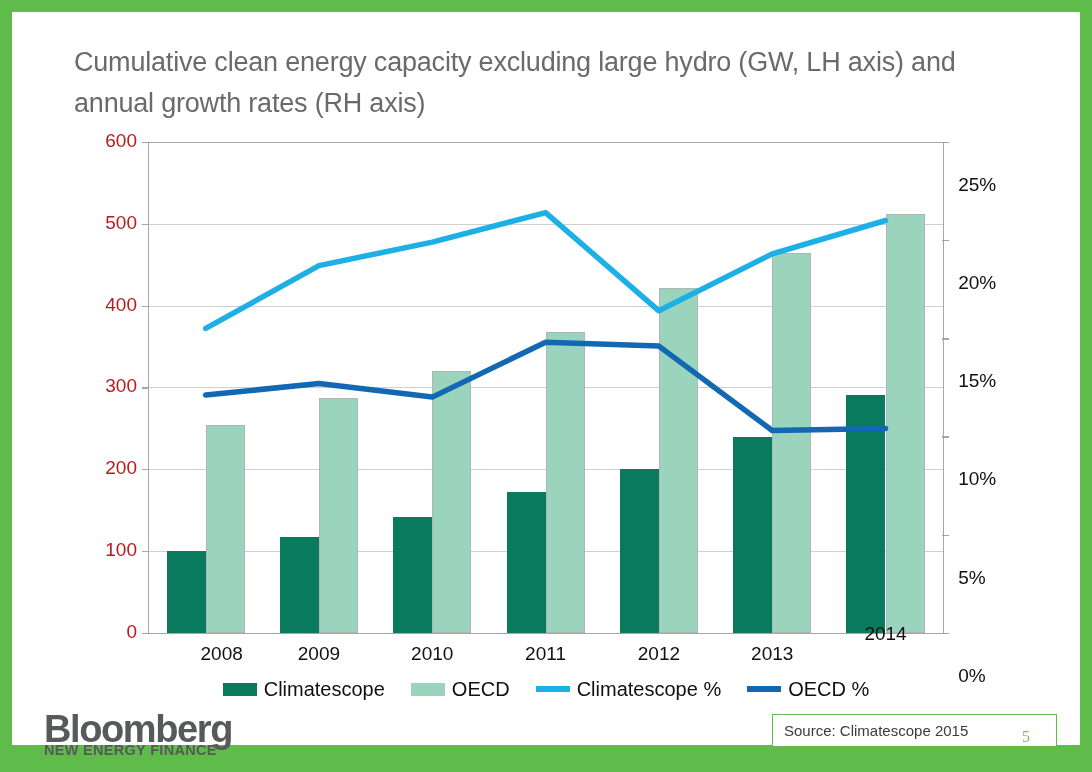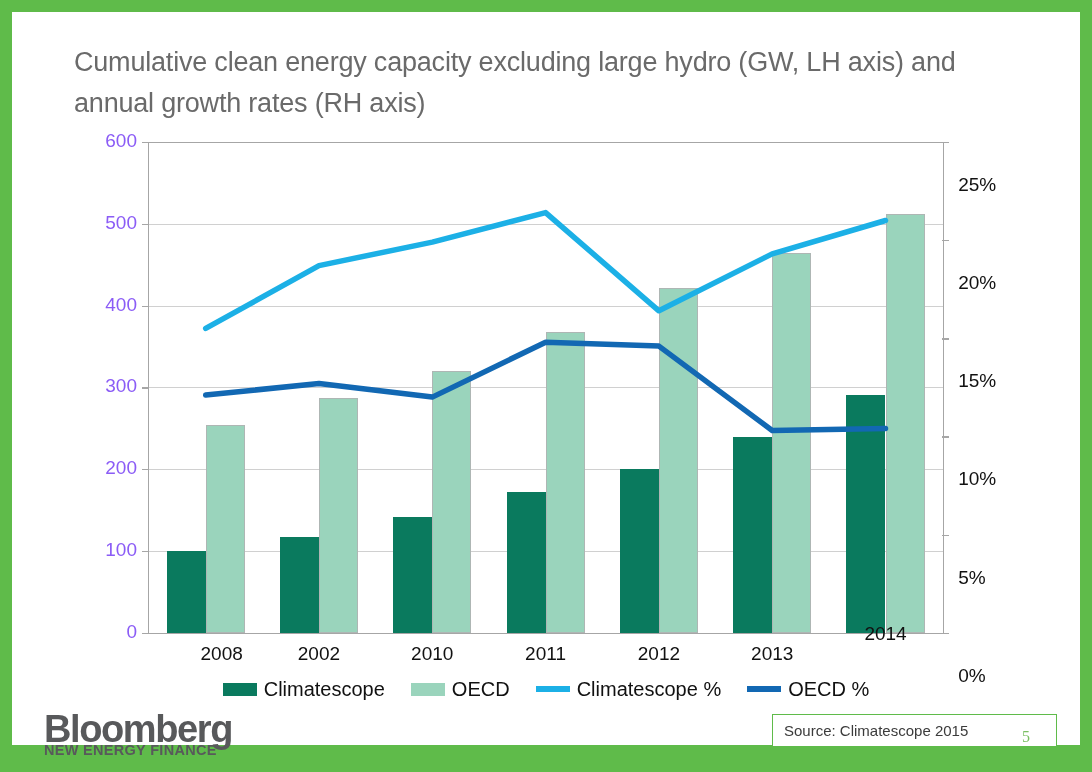--- a/index.html
+++ b/index.html
@@ -29,21 +29,21 @@
     position:absolute;left:136px;top:130px;width:796px;height:492px;
     border-left:1.4px solid #a6a6a6;
     border-bottom:1.4px solid #a6a6a6;
     border-right:1.4px solid #a6a6a6;
     box-sizing:border-box;
     background:#fff;
   }
   .gridline{position:absolute;left:0;width:100%;height:1px;background:#d0d0d0;}
   .ylab-l{
     position:absolute;width:62px;text-align:right;
-    font-size:19px;color:#8b5cf6;
+    font-size:19px;color:#b91c1c;
   }
   .ylab-r{
     position:absolute;width:70px;text-align:left;
     font-size:19px;color:#111;margin-top:44px;
   }
   .tick-l{position:absolute;width:7px;height:1.4px;background:#a6a6a6;}
   .tick-r{position:absolute;width:7px;height:1.4px;background:#a6a6a6;}
   .bar{position:absolute;bottom:0;border:1px solid #b7b7b7;box-sizing:border-box;}
   .bar.cs{background:#0a7a5e;border-color:#0a7a5e;}
   .bar.oecd{background:#9ad4bc;border-color:#aeb6b4;}
@@ -135,21 +135,21 @@
         <div class="tick-r" style="left: 793.2px; top: 196.2px;"></div>
         <div class="ylab-r" style="left: 809.2px; top: 86.1px;">20%</div>
         <div class="tick-r" style="left: 793.2px; top: 98.1px;"></div>
         <div class="ylab-r" style="left: 809.2px; top: -12px;">25%</div>
         <div class="tick-r" style="left: 793.2px; top: 0px;"></div>
         <div class="bar cs" style="left: 17.6px; width: 39.1px; height: 81.8px; background: rgb(10, 122, 94); border-color: rgb(10, 122, 94);"></div>
         <div class="bar oecd" style="left: 56.7px; width: 39.1px; height: 208.5px; background: rgb(154, 212, 188);"></div>
         <div class="xlab" style="left: 16px; width: 113.3px; top: 500.6px;">2008</div>
         <div class="bar cs" style="left: 130.9px; width: 39.1px; height: 96.5px; background: rgb(10, 122, 94); border-color: rgb(10, 122, 94);"></div>
         <div class="bar oecd" style="left: 170px; width: 39.1px; height: 234.7px; background: rgb(154, 212, 188);"></div>
-        <div class="xlab" style="left: 113.3px; width: 113.3px; top: 500.6px;">2002</div>
+        <div class="xlab" style="left: 113.3px; width: 113.3px; top: 500.6px;">2009</div>
         <div class="bar cs" style="left: 244.2px; width: 39.1px; height: 116.1px; background: rgb(10, 122, 94); border-color: rgb(10, 122, 94);"></div>
         <div class="bar oecd" style="left: 283.3px; width: 39.1px; height: 262.5px; background: rgb(154, 212, 188);"></div>
         <div class="xlab" style="left: 226.6px; width: 113.3px; top: 500.6px;">2010</div>
         <div class="bar cs" style="left: 357.5px; width: 39.1px; height: 141.5px; background: rgb(10, 122, 94); border-color: rgb(10, 122, 94);"></div>
         <div class="bar oecd" style="left: 396.6px; width: 39.1px; height: 300.9px; background: rgb(154, 212, 188);"></div>
         <div class="xlab" style="left: 339.9px; width: 113.3px; top: 500.6px;">2011</div>
         <div class="bar cs" style="left: 470.8px; width: 39.1px; height: 164.4px; background: rgb(10, 122, 94); border-color: rgb(10, 122, 94);"></div>
         <div class="bar oecd" style="left: 509.9px; width: 39.1px; height: 345.1px; background: rgb(154, 212, 188);"></div>
         <div class="xlab" style="left: 453.3px; width: 113.3px; top: 500.6px;">2012</div>
         <div class="bar cs" style="left: 584.1px; width: 39.1px; height: 196.2px; background: rgb(10, 122, 94); border-color: rgb(10, 122, 94);"></div>

